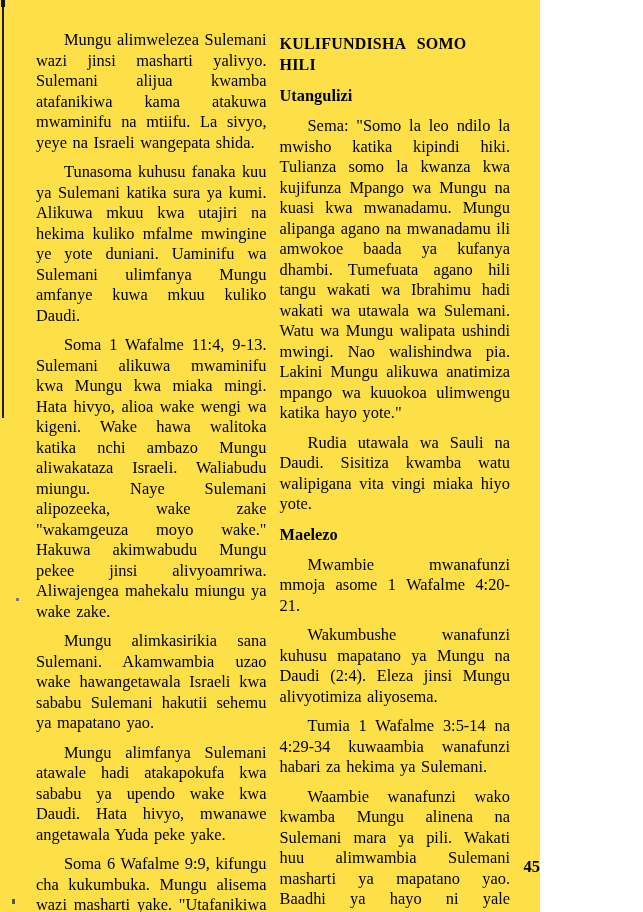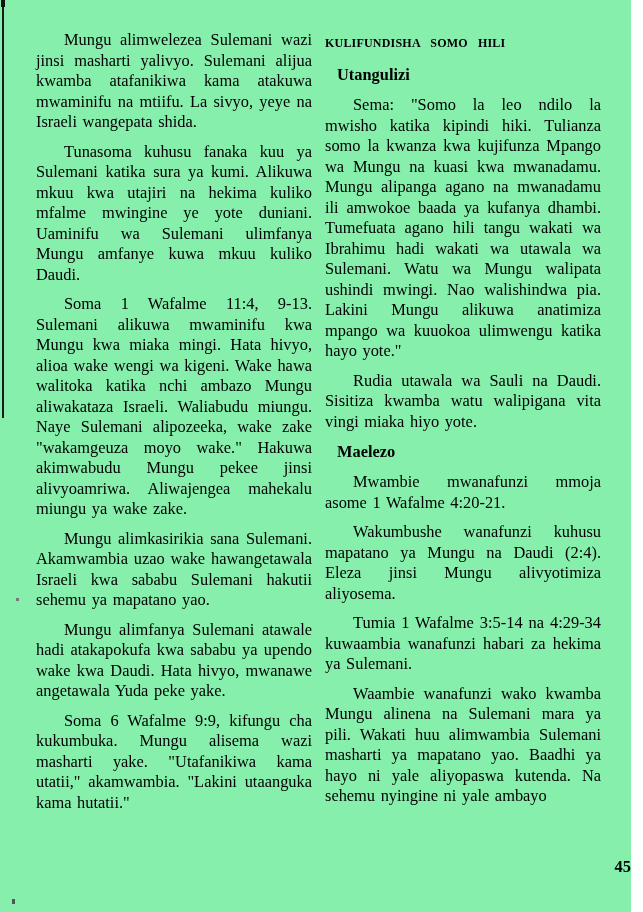--- a/index.html
+++ b/index.html
@@ -2,23 +2,23 @@
 <html><head>
 <meta charset="utf-8">
 <style>
   html, body {
     margin: 0;
     padding: 0;
     background: #ffffff;
   }
   .page {
     position: relative;
-    width: 631px;
+    width: 540px;
     height: 912px;
-    background: #86efac;
+    background: #fde047;
     overflow: hidden;
     font-family: "Liberation Serif", serif;
     color: #000000;
   }
   .columns {
     display: flex;
     gap: 13px;
     padding: 30px 30px 0 36px;
     box-sizing: border-box;
   }
@@ -32,28 +32,28 @@
     line-height: 20.5px;
     text-align: justify;
     text-indent: 28px;
     word-spacing: 1.5px;
   }
   .col p.no-indent {
     text-indent: 0;
   }
   .main-heading {
     margin: 3px 0 10px 0;
-    font-size: 12px;
+    font-size: 16px;
     line-height: 21px;
     font-weight: bold;
     word-spacing: 7px;
     letter-spacing: 0.2px;
   }
   .sub-heading {
-    margin: 0 0 10px 12px;
+    margin: 0 0 10px 0;
     font-size: 16.4px;
     line-height: 21px;
     font-weight: bold;
   }
   .page-number {
     position: absolute;
     left: 0;
     width: 100%;
     top: 857px;
     text-align: right;

